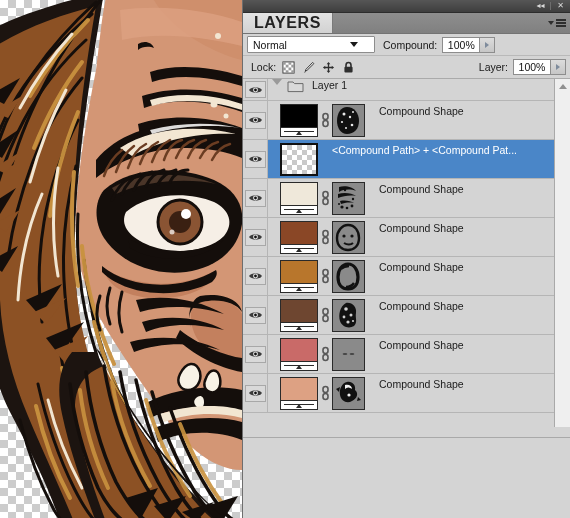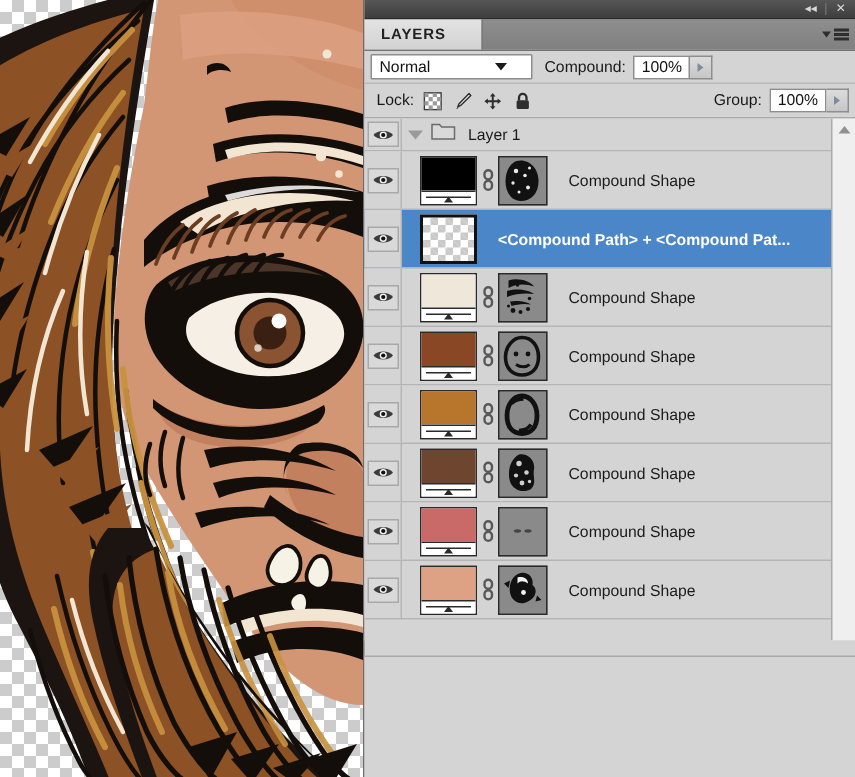--- a/index.html
+++ b/index.html
@@ -68,21 +68,21 @@
     height: 20px;
     background: linear-gradient(to bottom, #8e8e8e 0%, #808080 100%);
     border-bottom: 1px solid #737373;
     display: flex;
     align-items: stretch;
   }
   .tab {
     min-width: 56px;
     padding: 0 11px;
     display: flex; align-items: center;
-    font-size: 10px;
+    font-size: 16px;
     font-weight: bold;
     letter-spacing: 0.6px;
     color: #222222;
     background: linear-gradient(to bottom, #e3e3e3 0%, #d2d2d2 100%);
     border-right: 1px solid #7a7a7a;
     cursor: pointer;
   }
   .panel-menu-icon {
     position: absolute; right: 4px; top: 3px;
     width: 22px; height: 13px;
@@ -107,21 +107,21 @@
   .ctrl-row {
     display: flex;
     align-items: center;
     height: 22px;
     padding: 0 4px;
     box-sizing: border-box;
   }
   .ctrl-row.row1 { border-bottom: 1px solid #b9b9b9; }
 
   .blend-select {
-    width: 108px; height: 17px;
+    width: 128px; height: 17px;
     background: #ffffff;
     border: 1px solid #8d8d8d;
     border-radius: 1px;
     display: flex; align-items: center;
     padding: 0 13px 0 5px;
     box-sizing: border-box;
     font-size: 10.5px;
     color: #111111;
     cursor: pointer;
     position: relative;
@@ -211,21 +211,20 @@
   .eye-box {
     width: 19px; height: 15px;
     background: #d9d9d9;
     border: 1px solid #a8a8a8;
     display: flex; align-items: center; justify-content: center;
   }
 
   .row-body {
     flex: 1;
     display: flex;
-    align-items: center;
     height: 100%;
     min-width: 0;
     padding-left: 4px;
   }
 
   .disclosure {
     width: 0; height: 0;
     border-left: 5px solid transparent;
     border-right: 5px solid transparent;
     border-top: 6px solid #9a9a9a;
@@ -236,21 +235,21 @@
 
   .folder-ico { flex: 0 0 auto; margin-right: 8px; display:block; }
 
   .row-title {
     font-size: 10.5px;
     color: #1a1a1a;
     white-space: nowrap;
     overflow: hidden;
     text-overflow: ellipsis;
   }
-  .layer-row.selected .row-title { color: #ffffff; font-weight: bold; }
+  .layer-row.selected .row-title { color: #ffffff; font-weight: normal; }
 
   
   .thumb-wrap {
     flex: 0 0 auto;
     display: flex;
     align-items: center;
     margin-left: 8px;
   }
   .fill-thumb {
     width: 38px; height: 33px;
@@ -620,21 +619,21 @@
           <svg class="lock-ico" viewBox="0 0 14 14">
             <path d="M7 1 L9 3.5 L7.7 3.5 L7.7 6.3 L10.5 6.3 L10.5 5 L13 7 L10.5 9 L10.5 7.7 L7.7 7.7 L7.7 10.5 L9 10.5 L7 13 L5 10.5 L6.3 10.5 L6.3 7.7 L3.5 7.7 L3.5 9 L1 7 L3.5 5 L3.5 6.3 L6.3 6.3 L6.3 3.5 L5 3.5 Z" fill="#2e2e2e"></path>
           </svg>
 
           <svg class="lock-ico" viewBox="0 0 14 14">
             <path d="M4.3 6.5 L4.3 4.6 C4.3 2.9 5.5 1.7 7 1.7 C8.5 1.7 9.7 2.9 9.7 4.6 L9.7 6.5" fill="none" stroke="#2e2e2e" stroke-width="1.7"></path>
             <rect x="2.6" y="6.3" width="8.8" height="6.2" rx="1.1" fill="#2e2e2e"></rect>
           </svg>
         </div>
         <span class="fill-spacer"></span>
-        <span class="ctrl-label">Group:</span>
+        <span class="ctrl-label">Layer:</span>
         <div class="num-field">100%</div>
         <div class="stepper">
           <span class="st-tri"></span>
         </div>
       </div>
     </div>
 
     <div class="layer-list">
       <div class="layer-rows" id="layer-rows">
           <div class="layer-row group-row">

